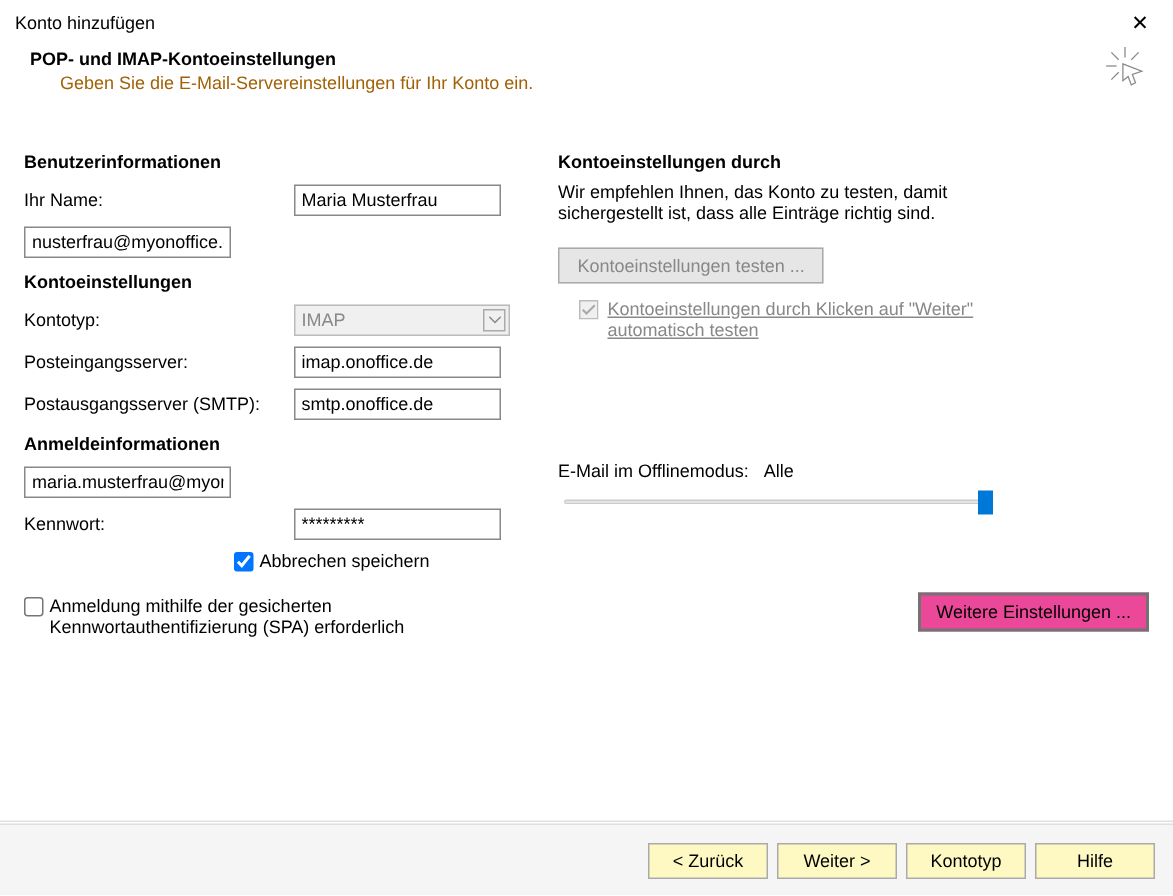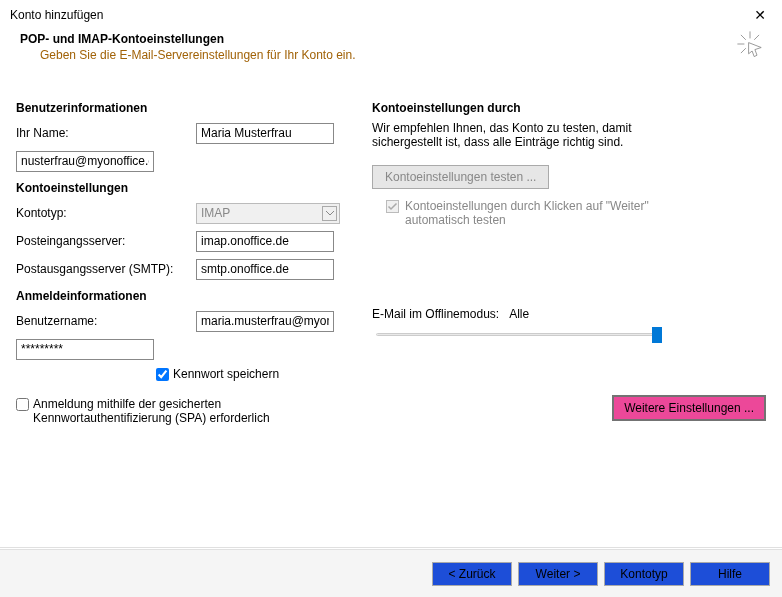--- a/index.html
+++ b/index.html
@@ -101,21 +101,21 @@
     font-family: inherit;
   }
   .auto-test {
     display: flex;
     align-items: flex-start;
     gap: 6px;
     margin-top: 10px;
     margin-left: 14px;
   }
   .check-svg { width: 13px; height: 13px; flex-shrink: 0; margin-top: 1px; }
-  .auto-test .lbl { font-size: 12px; color: #888; max-width: 260px; }
+  .auto-test .lbl { font-size: 12px; color: #888; max-width: 260px; text-decoration: underline; }
   .offline-row { display: flex; align-items: center; gap: 10px; margin-top: 80px; }
   .slider-wrap { width: 290px; position: relative; height: 20px; margin-top: 4px; }
   .slider-track {
     position: absolute;
     left: 4px; right: 4px; top: 8px;
     height: 3px;
     background: linear-gradient(#ddd, #f5f5f5);
     border: 1px solid #ccc;
     border-radius: 2px;
   }
@@ -152,21 +152,21 @@
     align-items: center;
     gap: 6px;
     padding: 0 12px;
     background: #f5f5f5;
     border-top: 1px solid #e0e0e0;
   }
   .footer button {
     min-width: 80px;
     height: 24px;
     border: 1px solid #aaa;
-    background: #1d4ed8;
+    background: #fef9c3;
     font-size: 12px;
     font-family: inherit;
     padding: 0 10px;
     cursor: pointer;
   }
 </style>
 </head>
 <body>
 
 <div class="titlebar">
@@ -217,30 +217,30 @@
       <input type="text" value="imap.onoffice.de" style="">
     </div>
     <div class="row">
       <label>Postausgangsserver (SMTP):</label>
       <input type="text" value="smtp.onoffice.de" style="">
     </div>
 
     <div class="section-title">Anmeldeinformationen</div>
 
     <div class="row">
-      <label>Benutzername:</label>
       <input type="text" value="maria.musterfrau@myonoffi" style="">
     </div>
     <div class="row">
+      <label>Kennwort:</label>
       <input type="text" value="*********" style="">
     </div>
 
     <div class="checkbox-row indented">
       <input type="checkbox" checked="" style="">
-      <span>Kennwort speichern</span>
+      <span>Abbrechen speichern</span>
     </div>
 
     <div class="checkbox-block">
       <input type="checkbox" style="">
       <span style="max-width:290px;">Anmeldung mithilfe der gesicherten Kennwortauthentifizierung (SPA) erforderlich</span>
     </div>
   </div>
 
   <div class="col-right">
     <div class="section-title" style="margin-top:8px;">Kontoeinstellungen durch</div>

